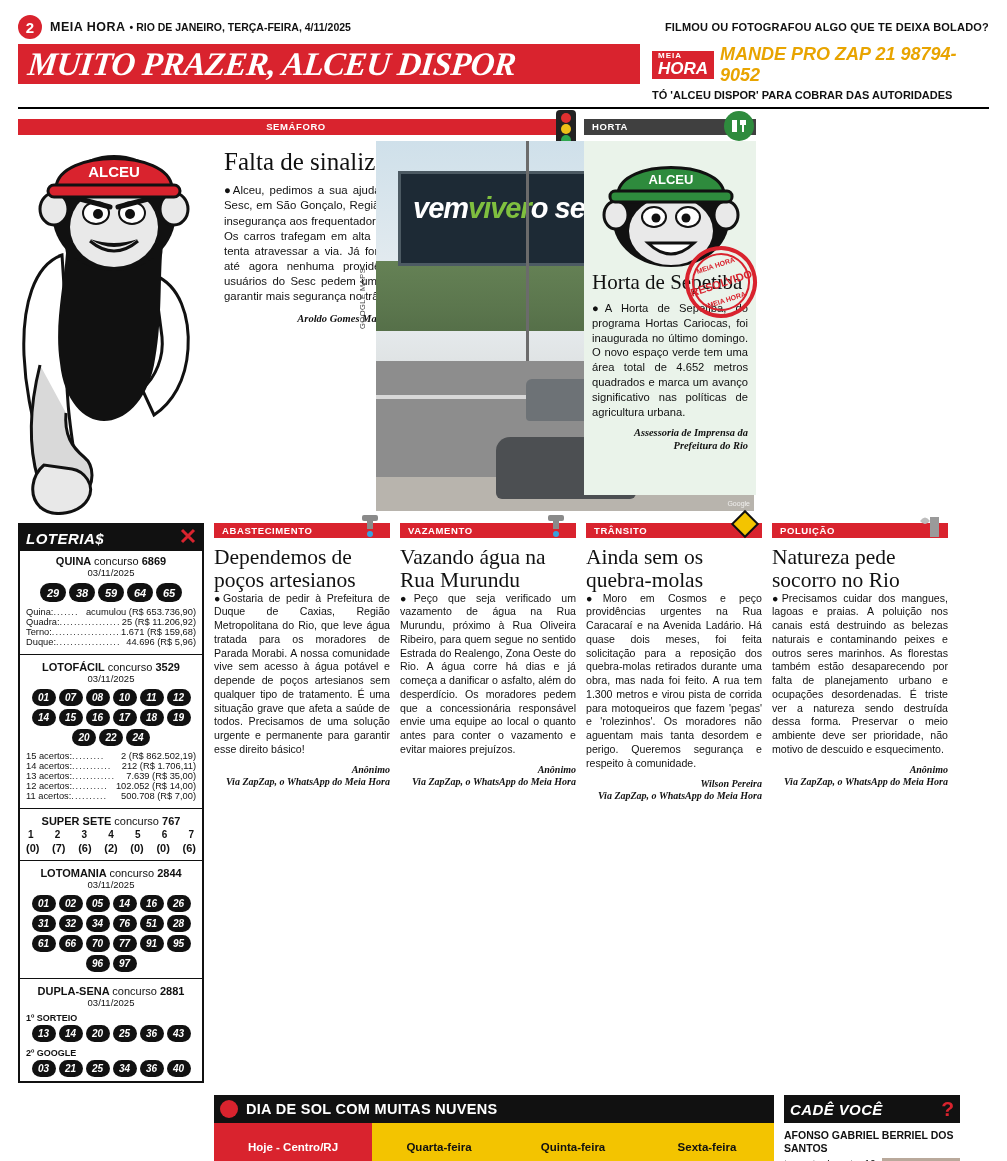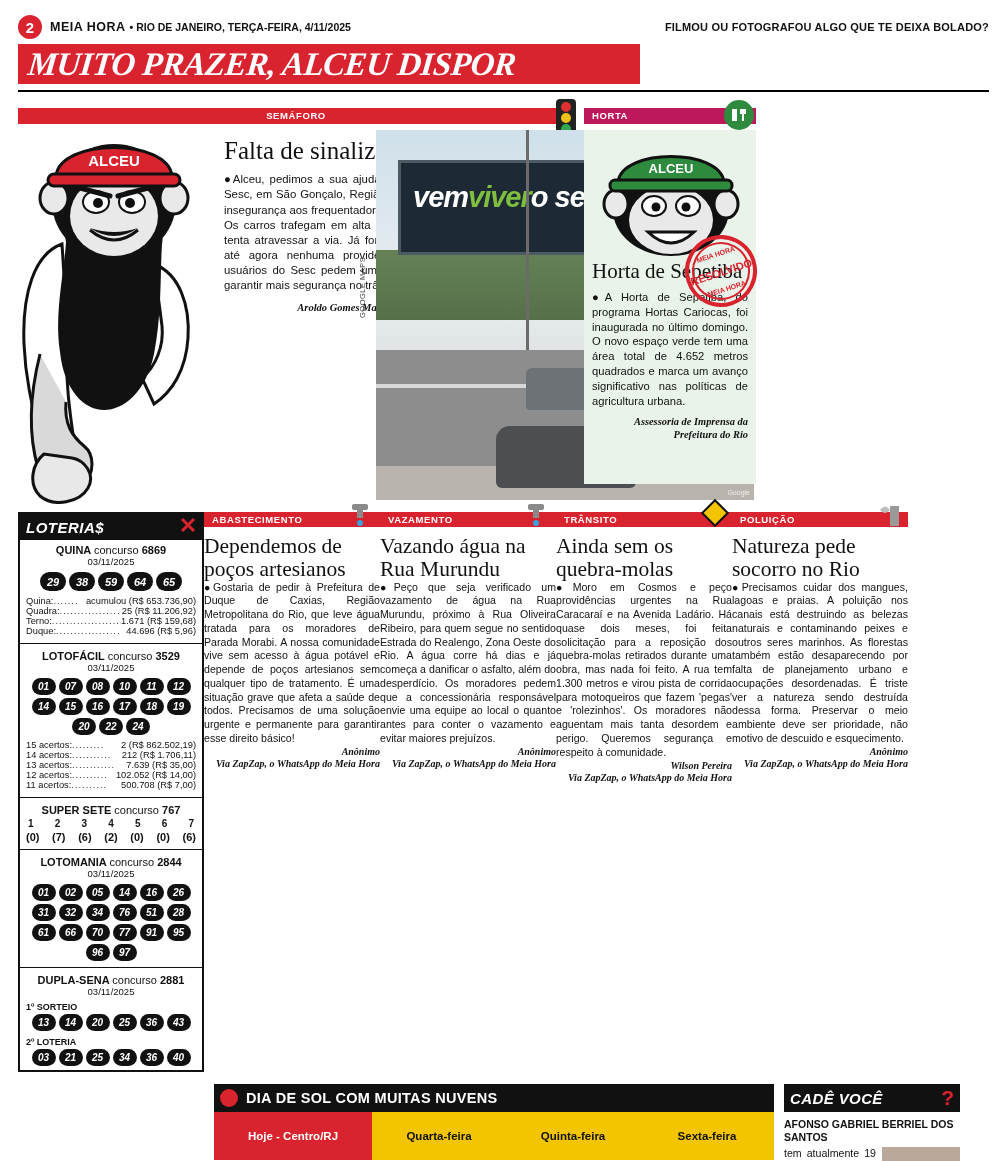--- a/index.html
+++ b/index.html
@@ -51,21 +51,21 @@
 
   
   .tagbar { position:relative; height:16px; background:#d9232e; }
   .tagbar .lbl {
     color:#fff; font-size:9.5px; font-weight:bold; letter-spacing:.6px;
     position:absolute; left:8px; top:2px;
   }
   .tagbar.center .lbl { left:50%; transform:translateX(-50%); }
 
   
-  .topgrid { display:flex; gap:0; margin-top:16px; }
+  .topgrid { display:flex; gap:0; margin-top:10px; }
   .col-left { width:556px; position:relative; }
   .col-right { width:172px; margin-left:10px; }
 
   .semaforo-bar { position:relative; }
   .semaforo-bar .light {
     position:absolute; right:-2px; top:-9px; width:20px; height:38px;
     background:#222; border-radius:4px; display:flex; flex-direction:column;
     align-items:center; justify-content:space-around; padding:2px 0;
   }
   .semaforo-bar .light i { width:10px;height:10px;border-radius:50%; display:block;}
@@ -106,32 +106,32 @@
   .billboard .sesc { color:#7fbf3f; font-size:18px; font-weight:bold; position:absolute; right:14px; bottom:8px;}
   .road { position:absolute; left:0; bottom:0; width:100%; height:150px; background:#8d8d8d; }
   .road:before{content:"";position:absolute;left:0;top:34px;width:100%;height:4px;background:#d8d8d8;}
   .sidewalk{position:absolute;left:0;bottom:0;width:100%;height:34px;background:#b8b4ad;}
   .car { position:absolute; border-radius:6px 8px 4px 4px; background:#555; }
   .treesrow{position:absolute;left:0;top:120px;width:100%;height:70px;background:linear-gradient(#4f6f3a,#3c5a2c);opacity:.85;}
   .pole{position:absolute;width:3px;background:#6b6b6b;}
   .gmaps-note{position:absolute;right:4px;bottom:4px;font-size:7px;color:#fff;opacity:.8;}
 
   
-  .horta-bar { position:relative; background:#be185d; height:16px; }
+  .horta-bar { position:relative; background:#404040; height:16px; }
   .horta-bar .lbl{position:absolute;left:8px;top:2px;color:#fff;font-size:9.5px;font-weight:bold;letter-spacing:.6px;}
   .horta-bar .icon{position:absolute;right:2px;top:-8px;width:30px;height:30px;border-radius:50%;background:#2e8b3d;display:flex;align-items:center;justify-content:center;}
   .horta-box { background:#eaf3ea; padding:6px 8px 10px 8px; position:relative; height:354px; margin-top:6px;}
   .horta-face { height:120px; position:relative; }
   .horta-title{font-family:"Liberation Serif",serif;font-size:21px;line-height:1.05;margin:4px 0 8px;}
   .horta-body{font-size:11.2px;line-height:1.32;text-align:justify;}
   .horta-credit{font-family:"Liberation Serif",serif;font-style:italic;font-weight:bold;font-size:10.4px;text-align:right;margin-top:8px;line-height:1.2;}
   .stamp{position:absolute;right:-2px;top:104px;width:74px;height:74px;transform:rotate(-18deg);}
 
   
-  .midgrid { display:flex; margin-top:12px; gap:0; }
+  .midgrid { display:flex; margin-top:12px; gap:10px; }
 
   
   .lotbox { width:186px; border:2px solid #111; padding:0; }
   .lot-header{ background:#111; color:#fff; display:flex; align-items:center; justify-content:space-between; padding:3px 6px;}
   .lot-header .t{font-style:italic;font-weight:bold;font-size:15px;letter-spacing:.5px;}
   .lot-name{ text-align:center; font-size:11px; font-weight:bold; padding:4px 2px 0;}
   .lot-name .c{font-weight:normal;}
   .lot-date{ text-align:center; font-size:9.5px; padding-bottom:3px;}
   .balls{ display:flex; flex-wrap:wrap; justify-content:center; gap:3px; padding:2px 4px 4px;font-style:italic;}
   .ball{
@@ -147,21 +147,21 @@
   .ss-grid{display:flex;justify-content:space-between;padding:2px 8px;font-size:10px;font-weight:bold;}
   .ss-grid2{display:flex;justify-content:space-between;padding:0 6px 4px;font-size:11px;font-weight:bold;}
   .sorteio-lbl{font-size:9px;font-weight:bold;padding:2px 6px 0;}
 
   
   .rcol { width:176px; }
   .rcol .tagbar{height:15px;}
   .rcol .tagbar .icon{position:absolute;right:4px;top:-14px;width:28px;height:30px;}
   .rtitle{font-family:"Liberation Serif",serif;font-size:21.5px;line-height:1.06;margin:8px 0 0;}
   .rbody{font-size:10.6px;line-height:1.3;text-align:justify;}
-  .rcredit{font-family:"Liberation Serif",serif;font-style:italic;font-weight:bold;font-size:10px;text-align:right;line-height:1.25;}
+  .rcredit{font-family:"Liberation Serif",serif;font-style:italic;font-weight:bold;font-size:10px;text-align:right;margin-top:7px;line-height:1.25;}
 
   
   .botgrid{ display:flex; margin-top:12px; gap:10px; }
   .weather{ width:560px; margin-left:196px; }
   .w-header{ background:#111; color:#fff; display:flex; align-items:center; height:28px; padding-left:6px;}
   .w-header .dot{width:18px;height:18px;border-radius:50%;background:#d9232e;margin-right:8px;}
   .w-header .t{font-weight:bold;font-size:14.5px;letter-spacing:.3px;}
   .w-days{display:flex;height:48px;}
   .w-days .d{flex:1;display:flex;align-items:center;justify-content:center;font-weight:bold;font-size:11.5px;}
   .d1{background:#d9232e;color:#fff;flex:0 0 158px !important;}
@@ -186,20 +186,30 @@
     <div class="mh-title">MEIA HORA</div>
     <div class="mh-sub">• RIO DE JANEIRO, TERÇA-FEIRA, 4/11/2025</div>
     <div class="mh-right">
       <div class="l1">FILMOU OU FOTOGRAFOU ALGO QUE TE DEIXA BOLADO?</div>
     </div>
   </div>
 
   <div class="headbar">
     <div class="redbar">
       <div class="headline">MUITO PRAZER, ALCEU DISPOR</div>
+    </div>
+    <div class="zapbox">
+      <div class="zap-line1">
+        <div class="hora-logo">
+          <span class="sm">MEIA</span>
+          <span>HORA</span>
+        </div>
+        <div class="zapnum">MANDE PRO ZAP 21 98794-9052</div>
+      </div>
+      <div class="zap-line2">TÓ 'ALCEU DISPOR' PARA COBRAR DAS AUTORIDADES</div>
     </div>
   </div>
   <div class="rule-black"></div>
 
   <div class="topgrid">
     <div class="col-left">
       <div class="tagbar center semaforo-bar">
         <div class="lbl">SEMÁFORO</div>
         <div class="light">
           <i class="r"></i>
@@ -478,21 +488,21 @@
       <div class="lot-date">03/11/2025</div>
       <div class="sorteio-lbl">1º SORTEIO</div>
       <div class="balls">
         <div class="ball sm">13</div>
         <div class="ball sm">14</div>
         <div class="ball sm">20</div>
         <div class="ball sm">25</div>
         <div class="ball sm">36</div>
         <div class="ball sm">43</div>
       </div>
-      <div class="sorteio-lbl">2º LOTERIA</div>
+      <div class="sorteio-lbl">2º GOOGLE</div>
       <div class="balls">
         <div class="ball sm">03</div>
         <div class="ball sm">21</div>
         <div class="ball sm">25</div>
         <div class="ball sm">34</div>
         <div class="ball sm">36</div>
         <div class="ball sm">40</div>
       </div>
     </div>
 

